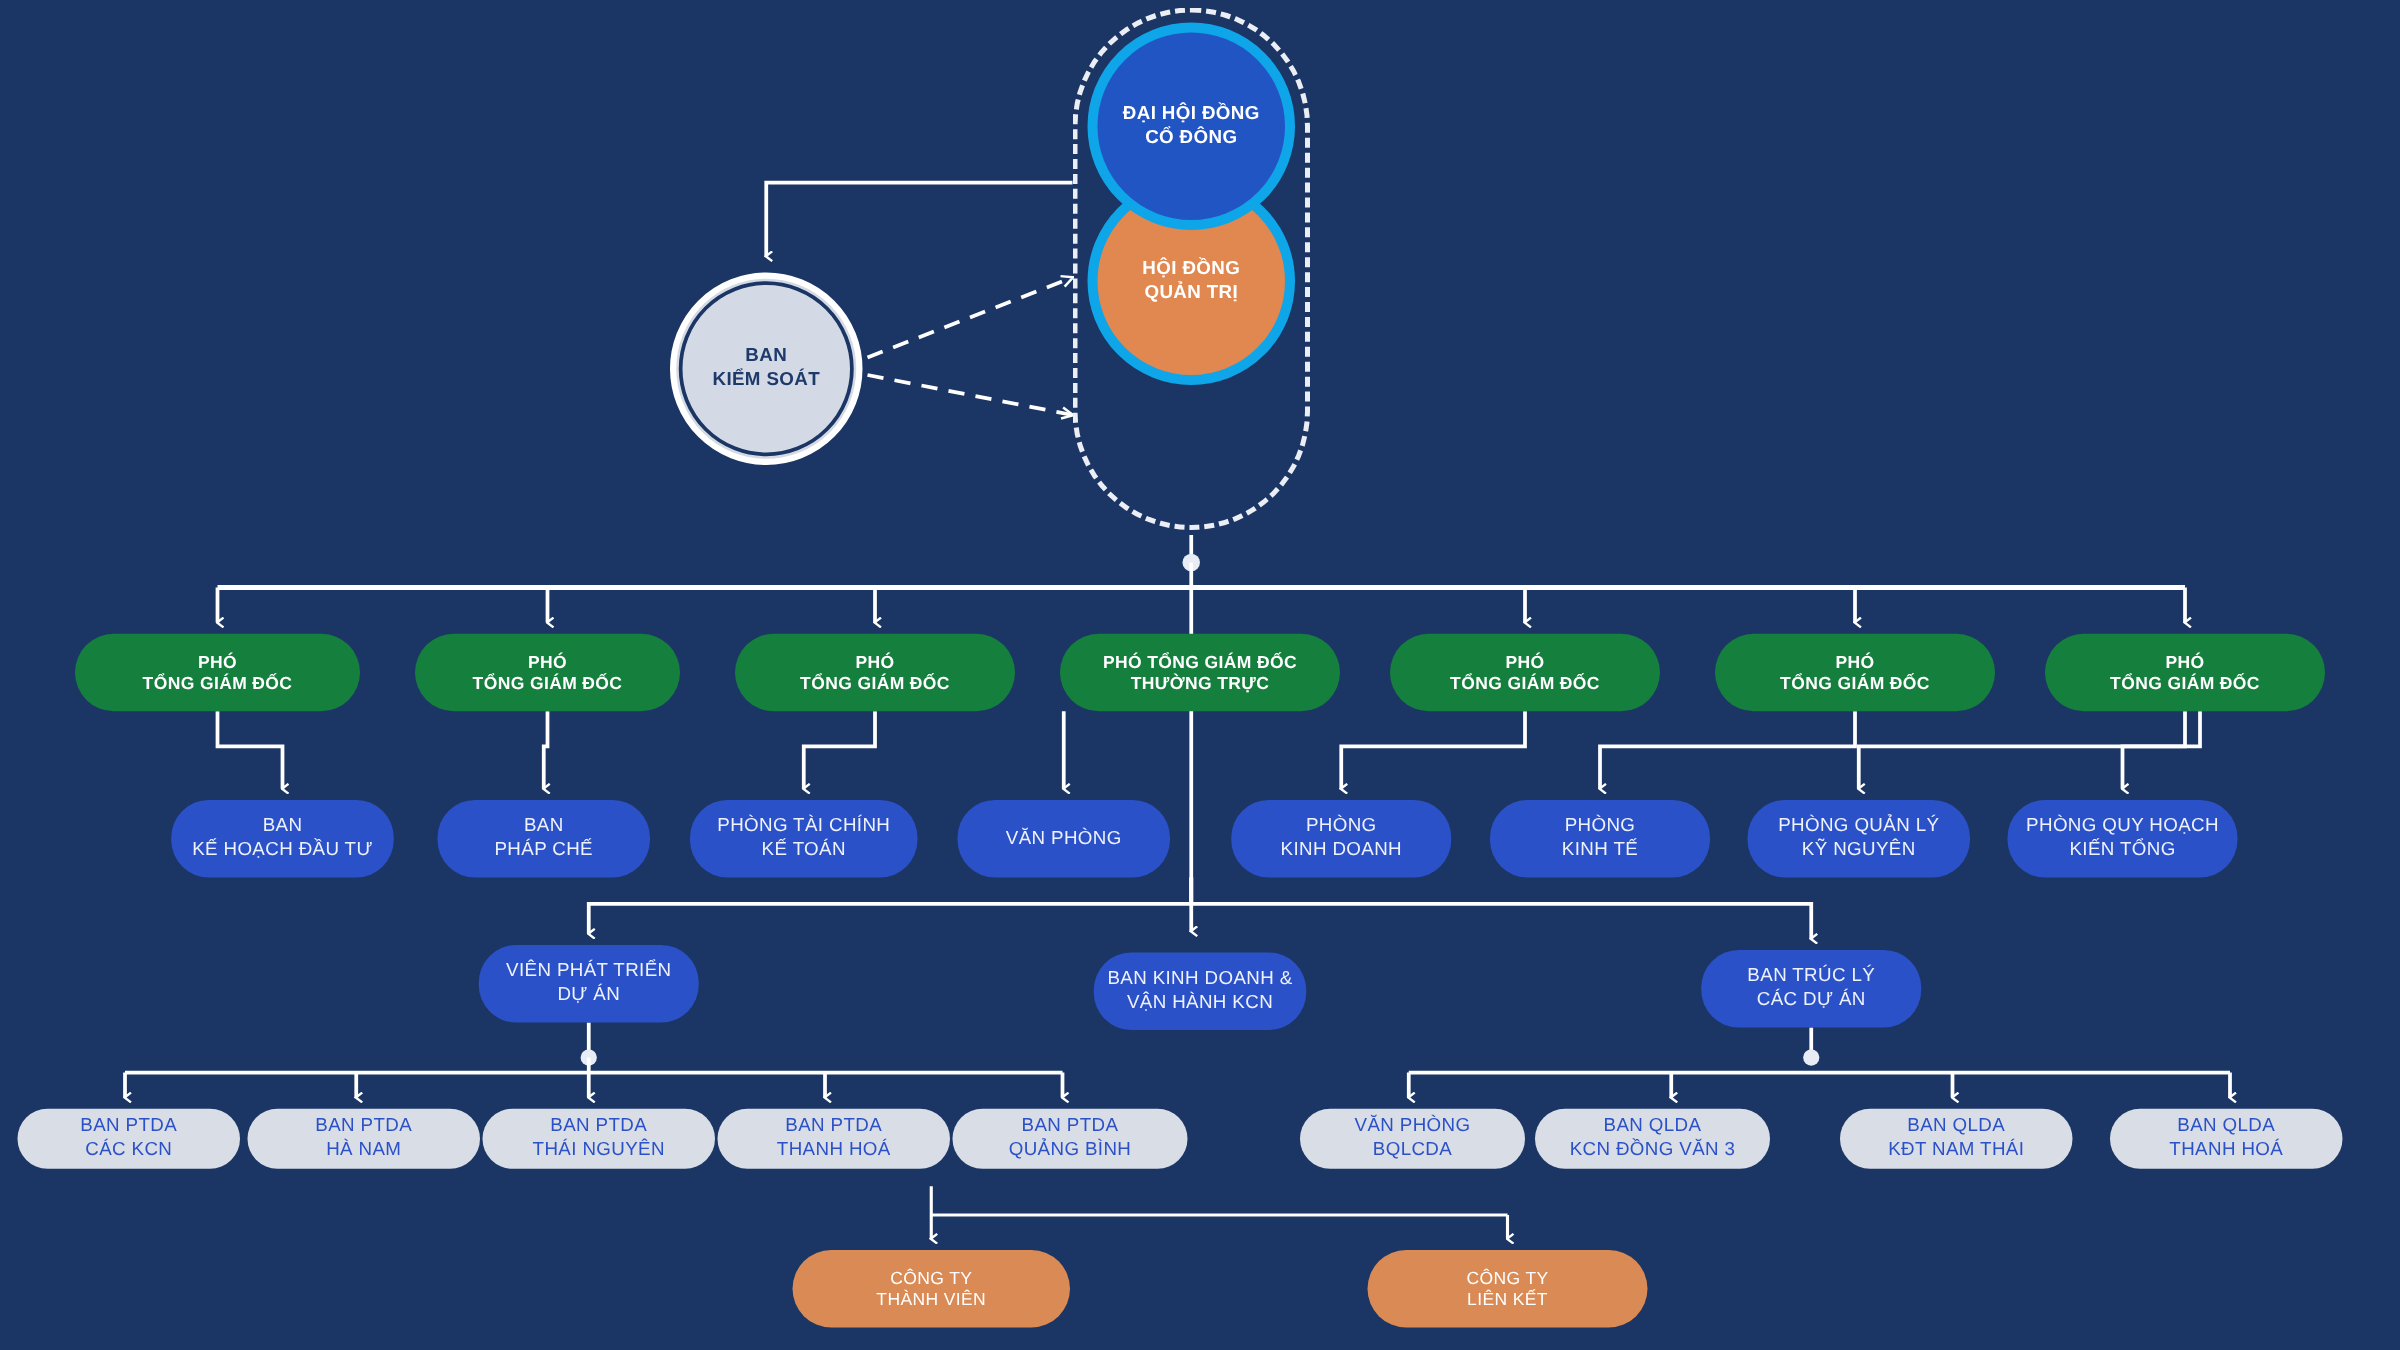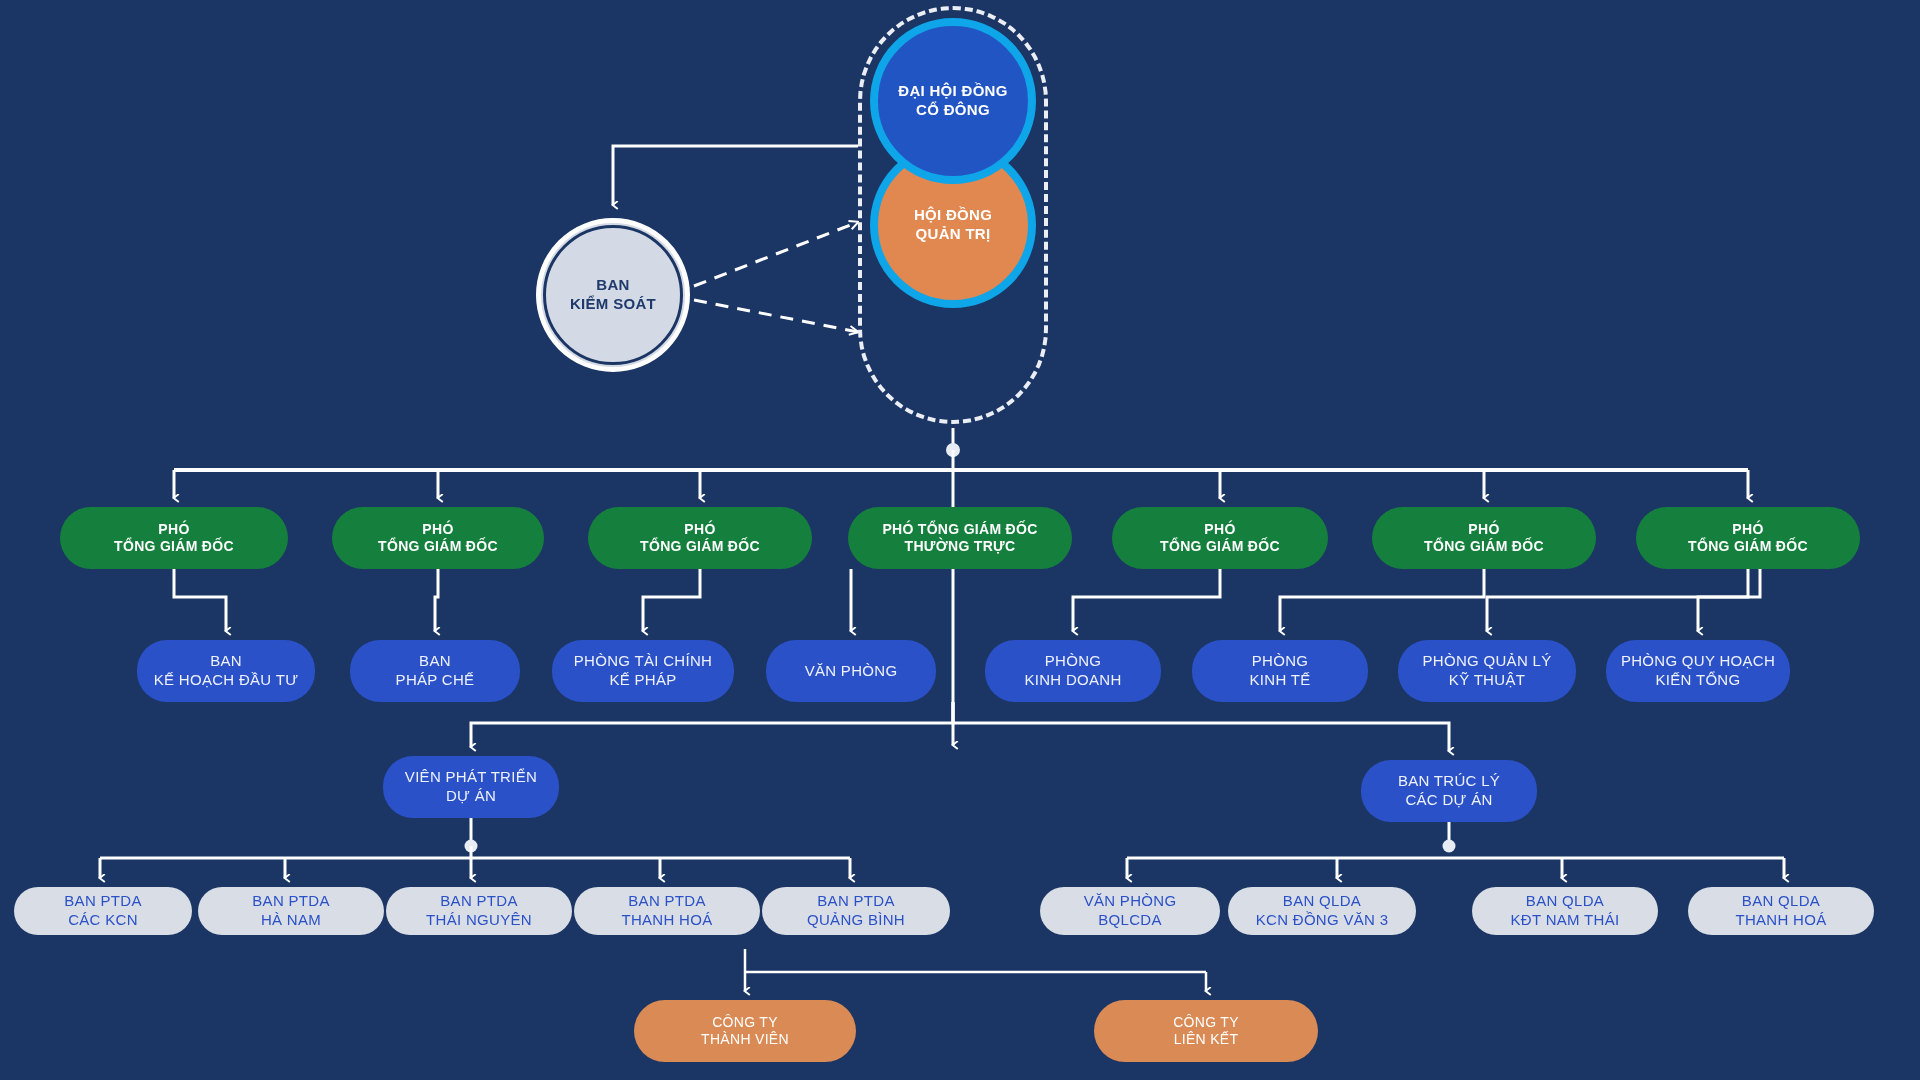--- a/index.html
+++ b/index.html
@@ -243,39 +243,42 @@
 TỔNG GIÁM ĐỐC</span></div>
 
   <div class="node pill-blue row-dept" style="left:137px;width:178px;">
     <span>BAN
 KẾ HOẠCH ĐẦU TƯ</span></div>
   <div class="node pill-blue row-dept" style="left:350px;width:170px;">
     <span>BAN
 PHÁP CHẾ</span></div>
   <div class="node pill-blue row-dept" style="left:552px;width:182px;">
     <span>PHÒNG TÀI CHÍNH
-KẾ PHÁP</span></div>
+KẾ TOÁN</span></div>
   <div class="node pill-blue row-dept" style="left:766px;width:170px;">
     <span>VĂN PHÒNG</span></div>
   <div class="node pill-blue row-dept" style="left:985px;width:176px;">
     <span>PHÒNG
 KINH DOANH</span></div>
   <div class="node pill-blue row-dept" style="left:1192px;width:176px;">
     <span>PHÒNG
 KINH TẾ</span></div>
   <div class="node pill-blue row-dept" style="left:1398px;width:178px;">
     <span>PHÒNG QUẢN LÝ
-KỸ THUẬT</span></div>
+KỸ NGUYÊN</span></div>
   <div class="node pill-blue row-dept" style="left:1606px;width:184px;">
     <span>PHÒNG QUY HOẠCH
 KIẾN TỔNG</span></div>
 
   <div class="node pill-blue row-mid" style="left:383px;top:756px;width:176px;">
     <span>VIÊN PHÁT TRIỂN
 DỰ ÁN</span></div>
+  <div class="node pill-blue row-mid" style="left:875px;top:762px;width:170px;">
+    <span>BAN KINH DOANH &amp;
+VẬN HÀNH KCN</span></div>
   <div class="node pill-blue row-mid" style="left:1361px;top:760px;width:176px;">
     <span>BAN TRÚC LÝ
 CÁC DỰ ÁN</span></div>
 
   <div class="node pill-gray" style="left:14px;width:178px;">
     <span>BAN PTDA
 CÁC KCN</span></div>
   <div class="node pill-gray" style="left:198px;width:186px;">
     <span>BAN PTDA
 HÀ NAM</span></div>

